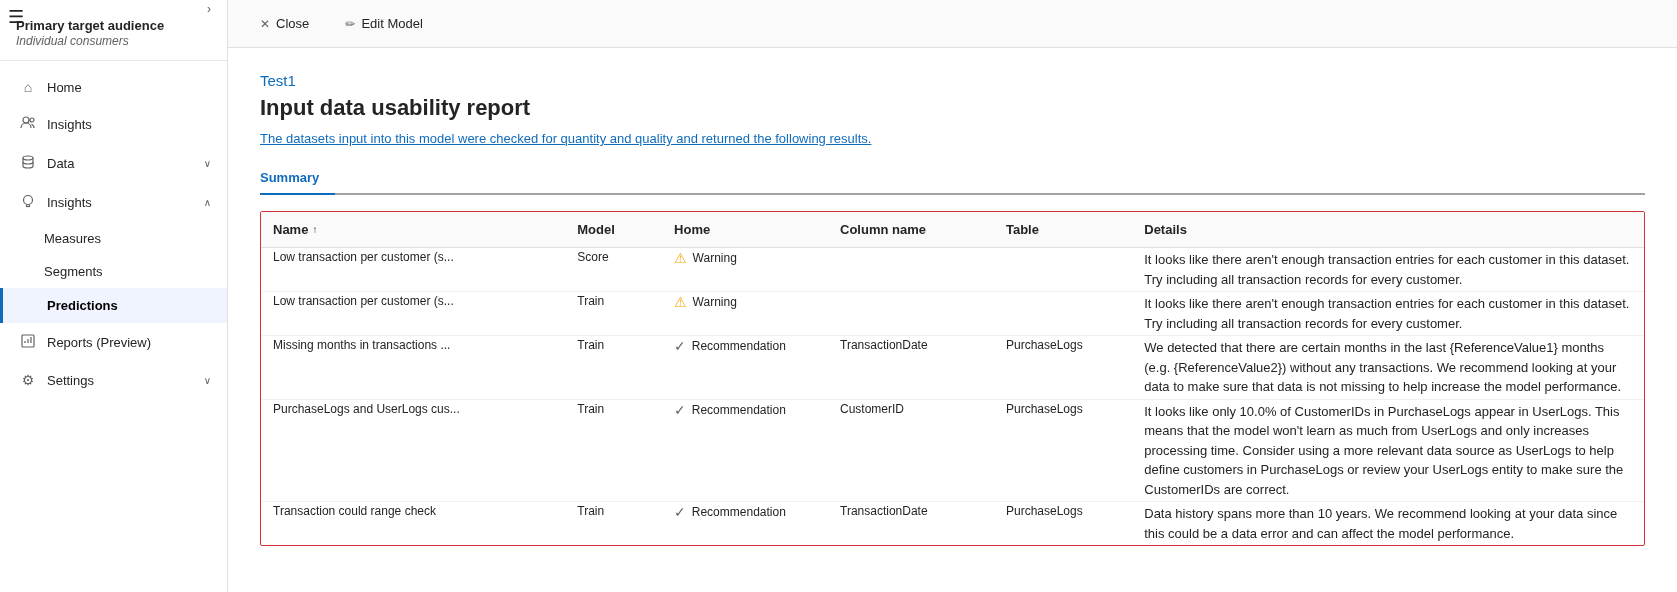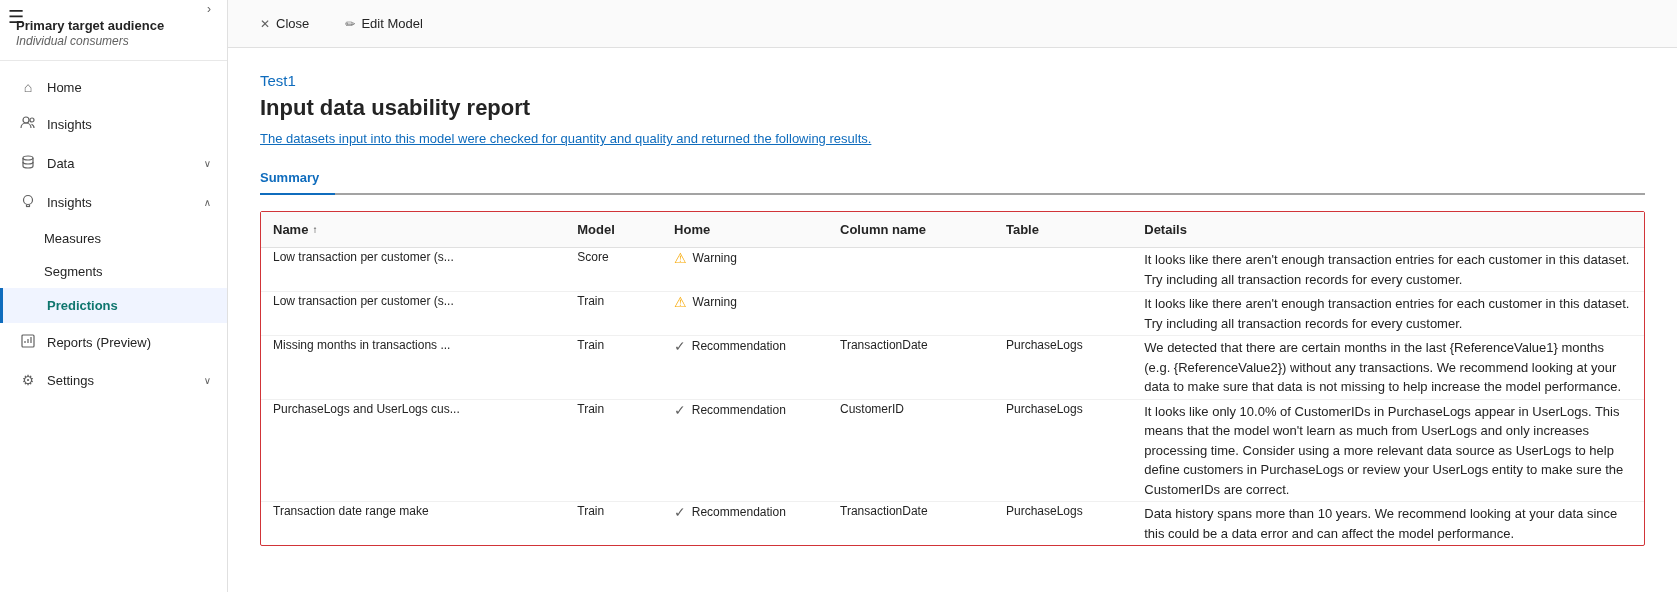--- a/index.html
+++ b/index.html
@@ -43,21 +43,21 @@
       padding: 10px 16px;
       cursor: pointer;
       color: #242424;
       font-size: 13px;
       gap: 10px;
       border-left: 3px solid transparent;
     }
     .nav-item.active {
       background: #f0f4ff;
       border-left: 3px solid #0f6cbd;
-      color: #0f766e;
+      color: #000000;
       font-weight: 600;
     }
     .nav-item .nav-icon { width: 18px; text-align: center; font-size: 14px; color: #616161; }
     .nav-item .nav-label { flex: 1; }
     .nav-item .nav-chevron { font-size: 10px; color: #616161; }
     .nav-sub-item {
       display: flex;
       align-items: center;
       padding: 9px 16px 9px 44px;
       cursor: pointer;
@@ -374,21 +374,21 @@
       <div class="state-cell">
                   <span class="recommendation-icon">✓</span>
                   <span>Recommendation</span>
                 </div>
     </td>
     <td class="col-colname">CustomerID</td>
     <td class="col-table">PurchaseLogs</td>
     <td class="col-details"><span class="details-text">It looks like only 10.0% of CustomerIDs in PurchaseLogs appear in UserLogs. This means that the model won't learn as much from UserLogs and only increases processing time. Consider using a more relevant data source as UserLogs to help define customers in PurchaseLogs or review your UserLogs entity to make sure the CustomerIDs are correct.</span></td>
   </tr>
             <tr>
-    <td class="col-name">Transaction date range make</td>
+    <td class="col-name">Transaction could range check</td>
     <td class="col-step">Train</td>
     <td class="col-state">
       <div class="state-cell">
                   <span class="recommendation-icon">✓</span>
                   <span>Recommendation</span>
                 </div>
     </td>
     <td class="col-colname">TransactionDate</td>
     <td class="col-table">PurchaseLogs</td>
     <td class="col-details"><span class="details-text">Data history spans more than 10 years. We recommend looking at your data since this could be a data error and can affect the model performance.</span></td>

